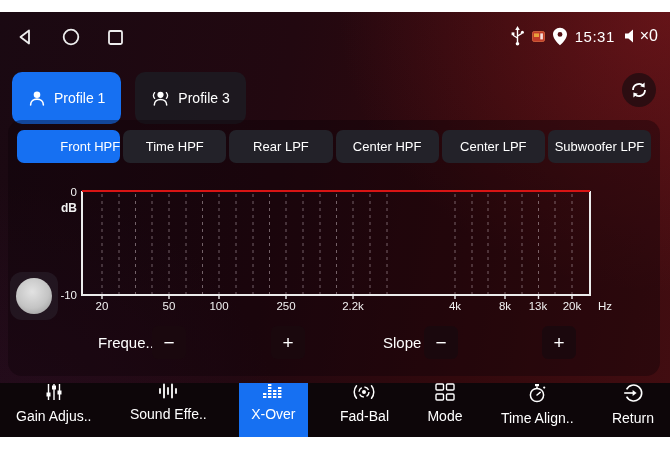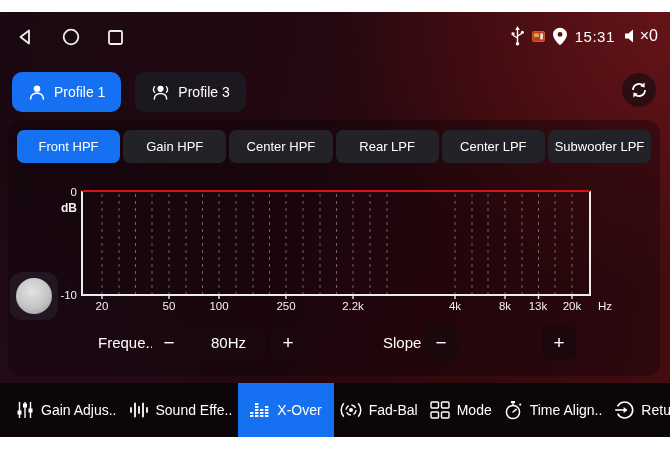--- a/index.html
+++ b/index.html
@@ -23,33 +23,33 @@
   
   .statusbar{position:absolute;left:0;top:0;width:100%;height:46px;}
   .sys-nav{position:absolute;left:17px;top:16px;display:flex;gap:27px;align-items:center;}
   .sys-nav svg{display:block;}
   .status-right{position:absolute;right:12px;top:8px;height:32px;display:flex;align-items:center;gap:8px;}
   .time{font-size:15px;letter-spacing:.5px;}
   .vol{display:flex;align-items:center;gap:1px;font-size:16px;}
 
   
   .profile-row{position:absolute;left:12px;top:60px;height:36px;display:flex;gap:14px;}
-  .profile-btn{display:flex;align-items:center;gap:8px;padding:4px 16px;height:40px;border-radius:10px;
+  .profile-btn{display:flex;align-items:center;gap:8px;padding:4px 16px;height:52px;border-radius:10px;
     background:rgba(28,26,33,0.88);font-size:14px;cursor:pointer;}
   .profile-btn.selected{background:var(--accent);}
   .refresh-btn{position:absolute;left:622px;top:61px;width:34px;height:34px;border-radius:50%;
     background:rgba(30,12,16,0.75);display:flex;align-items:center;justify-content:center;cursor:pointer;}
 
   
   .panel{position:absolute;left:8px;top:108px;width:652px;height:256px;border-radius:14px;
     background:rgba(12,3,7,0.38);}
   .filter-tabs{position:absolute;left:9px;right:9px;top:10px;height:33px;display:flex;gap:3px;}
   .ftab{flex:1;display:flex;align-items:center;justify-content:center;border-radius:7px;
     background:#232229;font-size:13px;white-space:nowrap;cursor:pointer;}
-  .ftab.selected{background:var(--accent);}
+  .ftab.selected{background:var(--accent);justify-content:flex-end;}
 
   
   .graph{position:absolute;left:60px;top:168px;width:610px;height:135px;}
   .graph svg{display:block;}
   .graph text{fill:#f2f2f2;font-family:"Liberation Sans",sans-serif;}
 
   
   .knob{position:absolute;left:10px;top:260px;width:48px;height:48px;border-radius:12px;
     background:rgba(44,34,46,0.55);display:flex;align-items:center;justify-content:center;cursor:pointer;}
   .knob .ball{width:36px;height:36px;border-radius:50%;
@@ -59,21 +59,21 @@
   .ctrl-label{position:absolute;top:314px;height:33px;line-height:33px;font-size:15px;}
   .ctrl-btn{position:absolute;top:314px;height:33px;width:34px;border-radius:6px;background:rgba(26,9,14,0.92);
     display:flex;align-items:center;justify-content:center;font-size:19px;cursor:pointer;}
   .ctrl-val{position:absolute;top:314px;height:33px;border-radius:6px;background:rgba(26,9,14,0.92);
     display:flex;align-items:center;justify-content:center;font-size:15px;}
 
   
   .navbar{position:absolute;left:0;top:371px;width:100%;height:54px;background:var(--nav-bg);
     display:flex;align-items:center;justify-content:space-between;padding:0 10px;}
   .nav-item{display:flex;align-items:center;gap:7px;font-size:14px;white-space:nowrap;padding:0 6px;
-    height:100%;cursor:pointer;}
+    height:100%;cursor:pointer;flex-direction:column;}
   .nav-item.selected{background:var(--accent);padding:0 12px;text-align:right;}
   .nav-item svg{flex:none;display:block;}
 </style>
 </head>
 <body>
 
 <div class="screen">
   <div class="bezel top"></div>
 
   <div class="display">
@@ -142,27 +142,27 @@
         <polygon points="4.4,17.4 4.4,12.6 8.8,13.8" fill="#fff"></polygon>
       </svg>
     </div>
 
     <div class="panel">
       <div class="filter-tabs">
         <div class="ftab selected">
             <span>Front HPF</span>
           </div>
         <div class="ftab">
-            <span>Gain HPF</span>
+            <span>Time HPF</span>
+          </div>
+        <div class="ftab">
+            <span>Rear LPF</span>
           </div>
         <div class="ftab">
             <span>Center HPF</span>
-          </div>
-        <div class="ftab">
-            <span>Rear LPF</span>
           </div>
         <div class="ftab">
             <span>Center LPF</span>
           </div>
         <div class="ftab">
             <span>Subwoofer LPF</span>
           </div>
       </div>
     </div>
 
@@ -193,21 +193,20 @@
         <text x="545" y="130" font-size="11.5" text-anchor="middle">Hz</text>
       </svg>
     </div>
 
     <div class="knob">
       <div class="ball"></div>
     </div>
 
     <div class="ctrl-label" style="left:98px;">Freque..</div>
     <div class="ctrl-btn" style="left:152px;">−</div>
-    <div class="ctrl-val" style="left:191px;width:75px;">80Hz</div>
     <div class="ctrl-btn" style="left:271px;">+</div>
 
     <div class="ctrl-label" style="left:383px;">Slope</div>
     <div class="ctrl-btn" style="left:424px;">−</div>
     <div class="ctrl-btn" style="left:542px;">+</div>
 
     <div class="navbar">
       <div class="nav-item">
         <svg width="18" height="18" viewBox="0 0 18 18">
           <path d="M3.5 1v16 M9 1v16 M14.5 1v16" stroke="#fff" stroke-width="1.4"></path>

